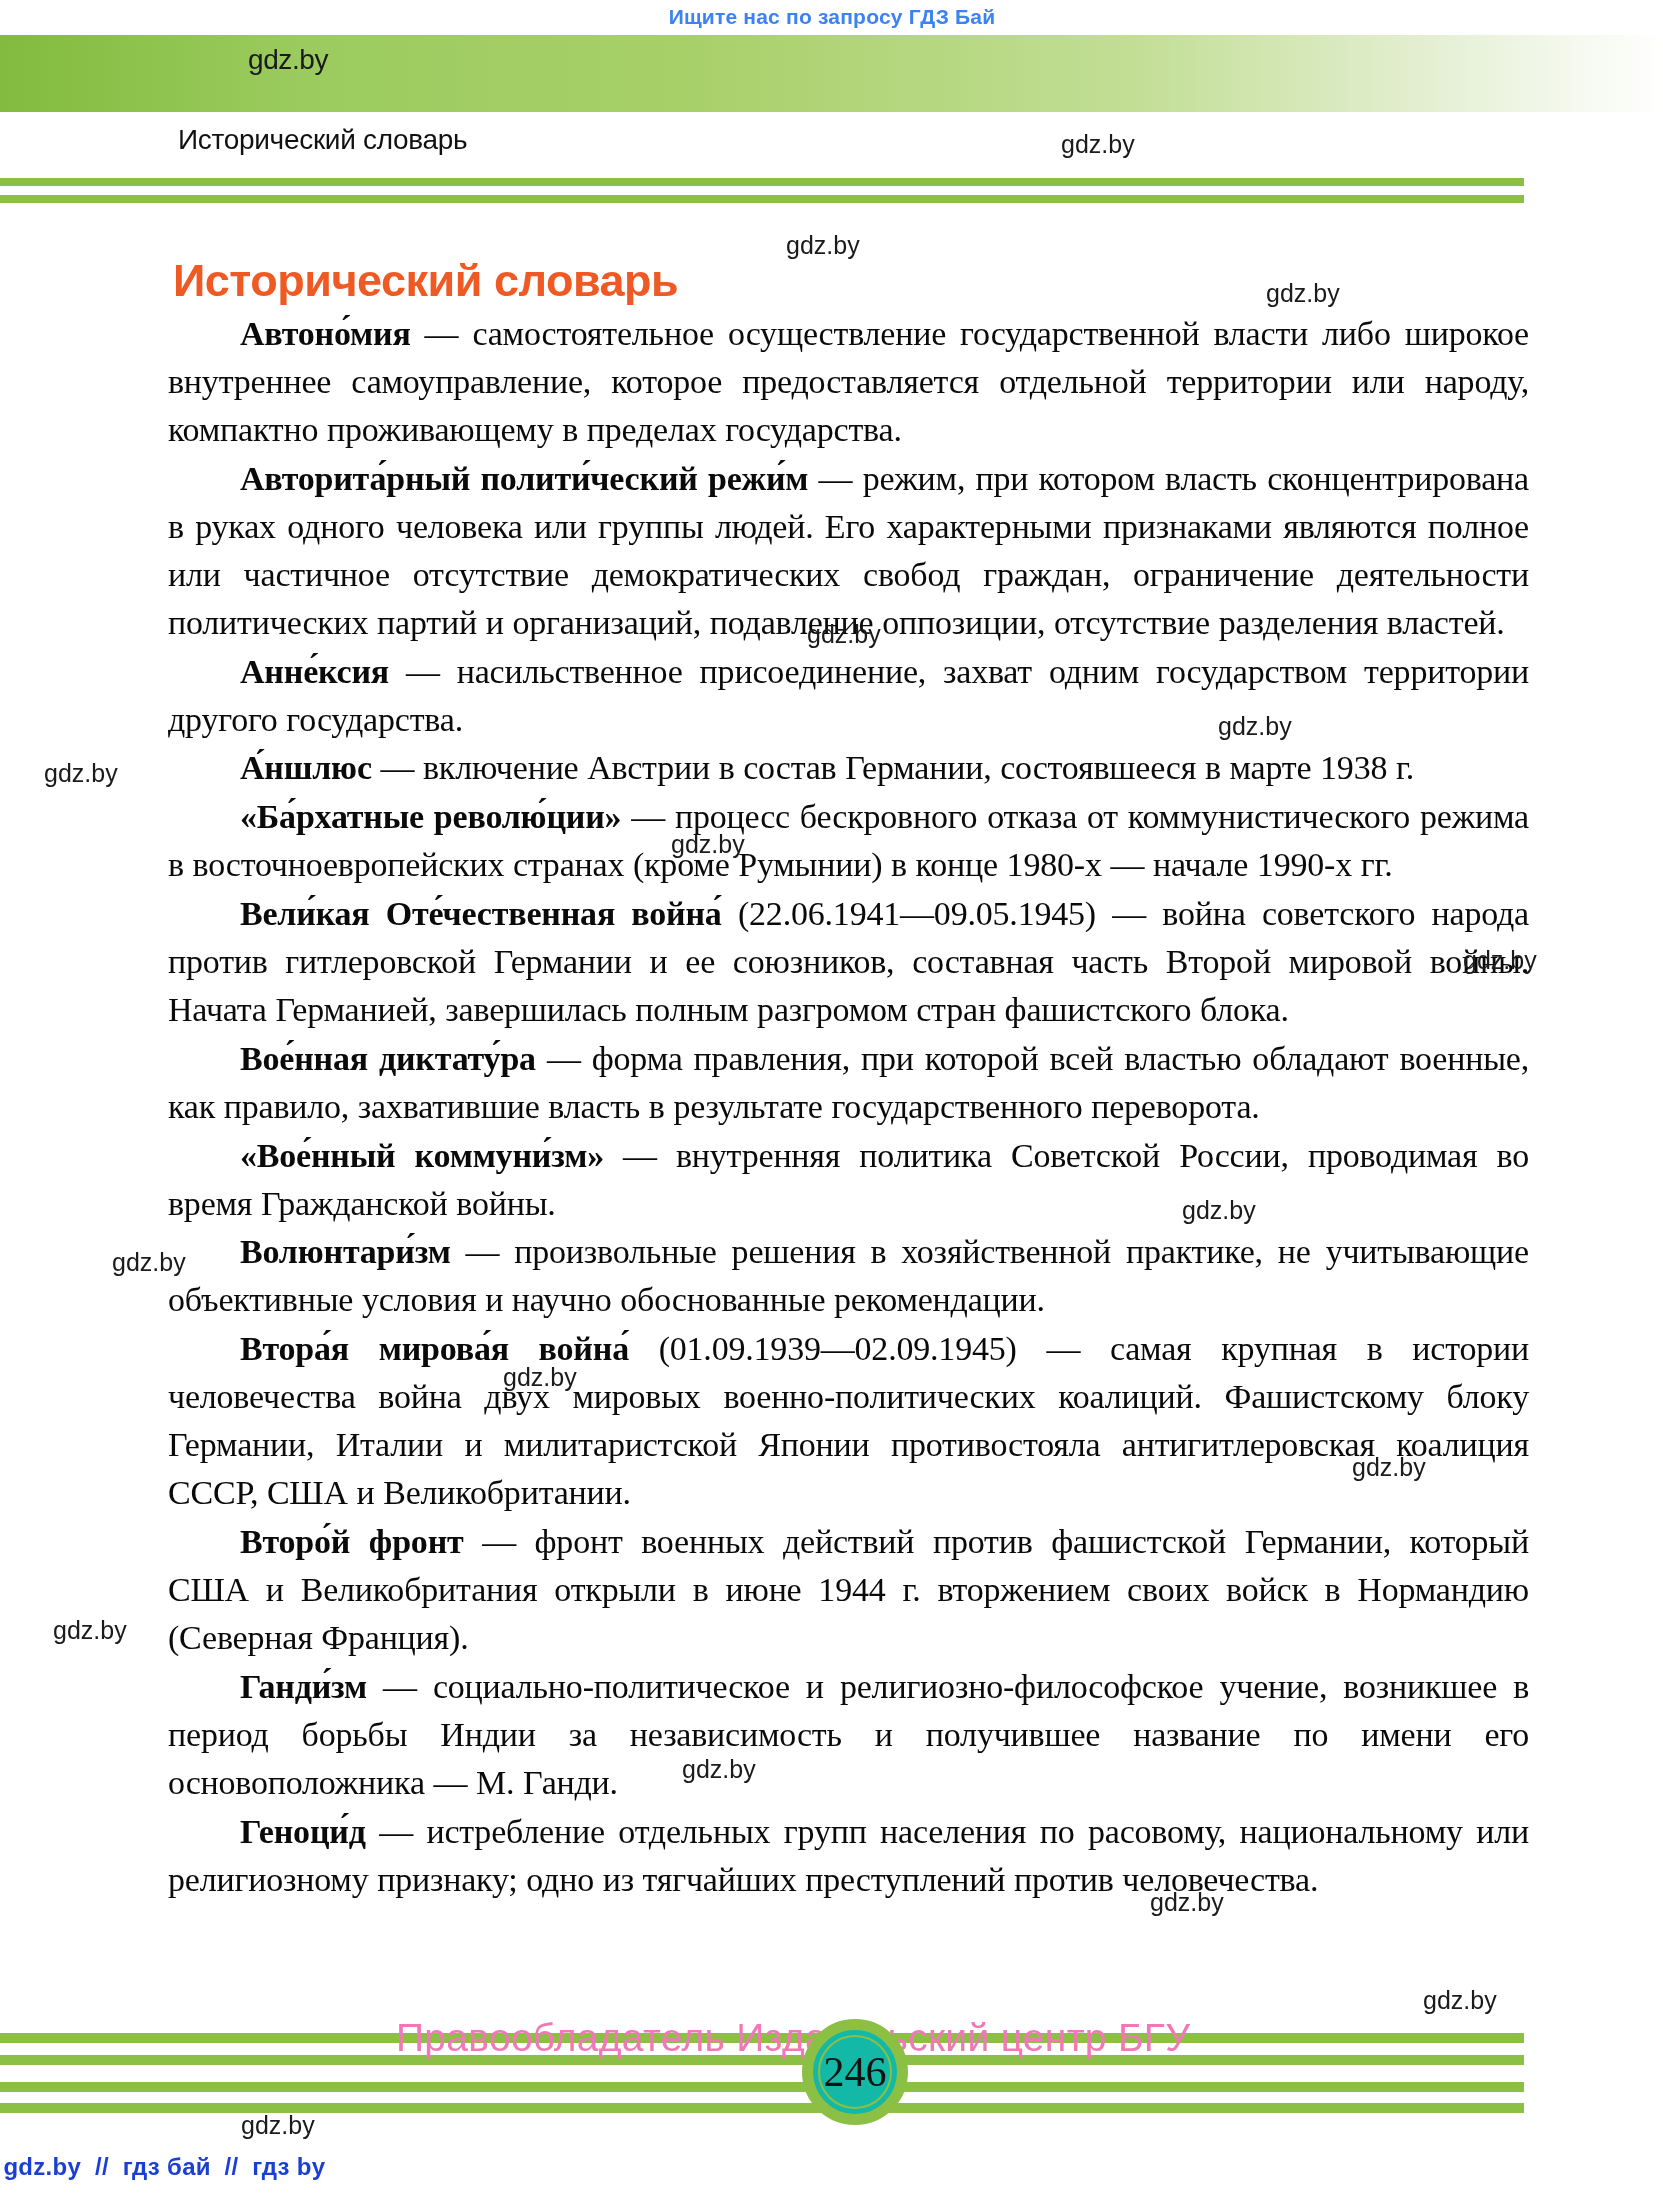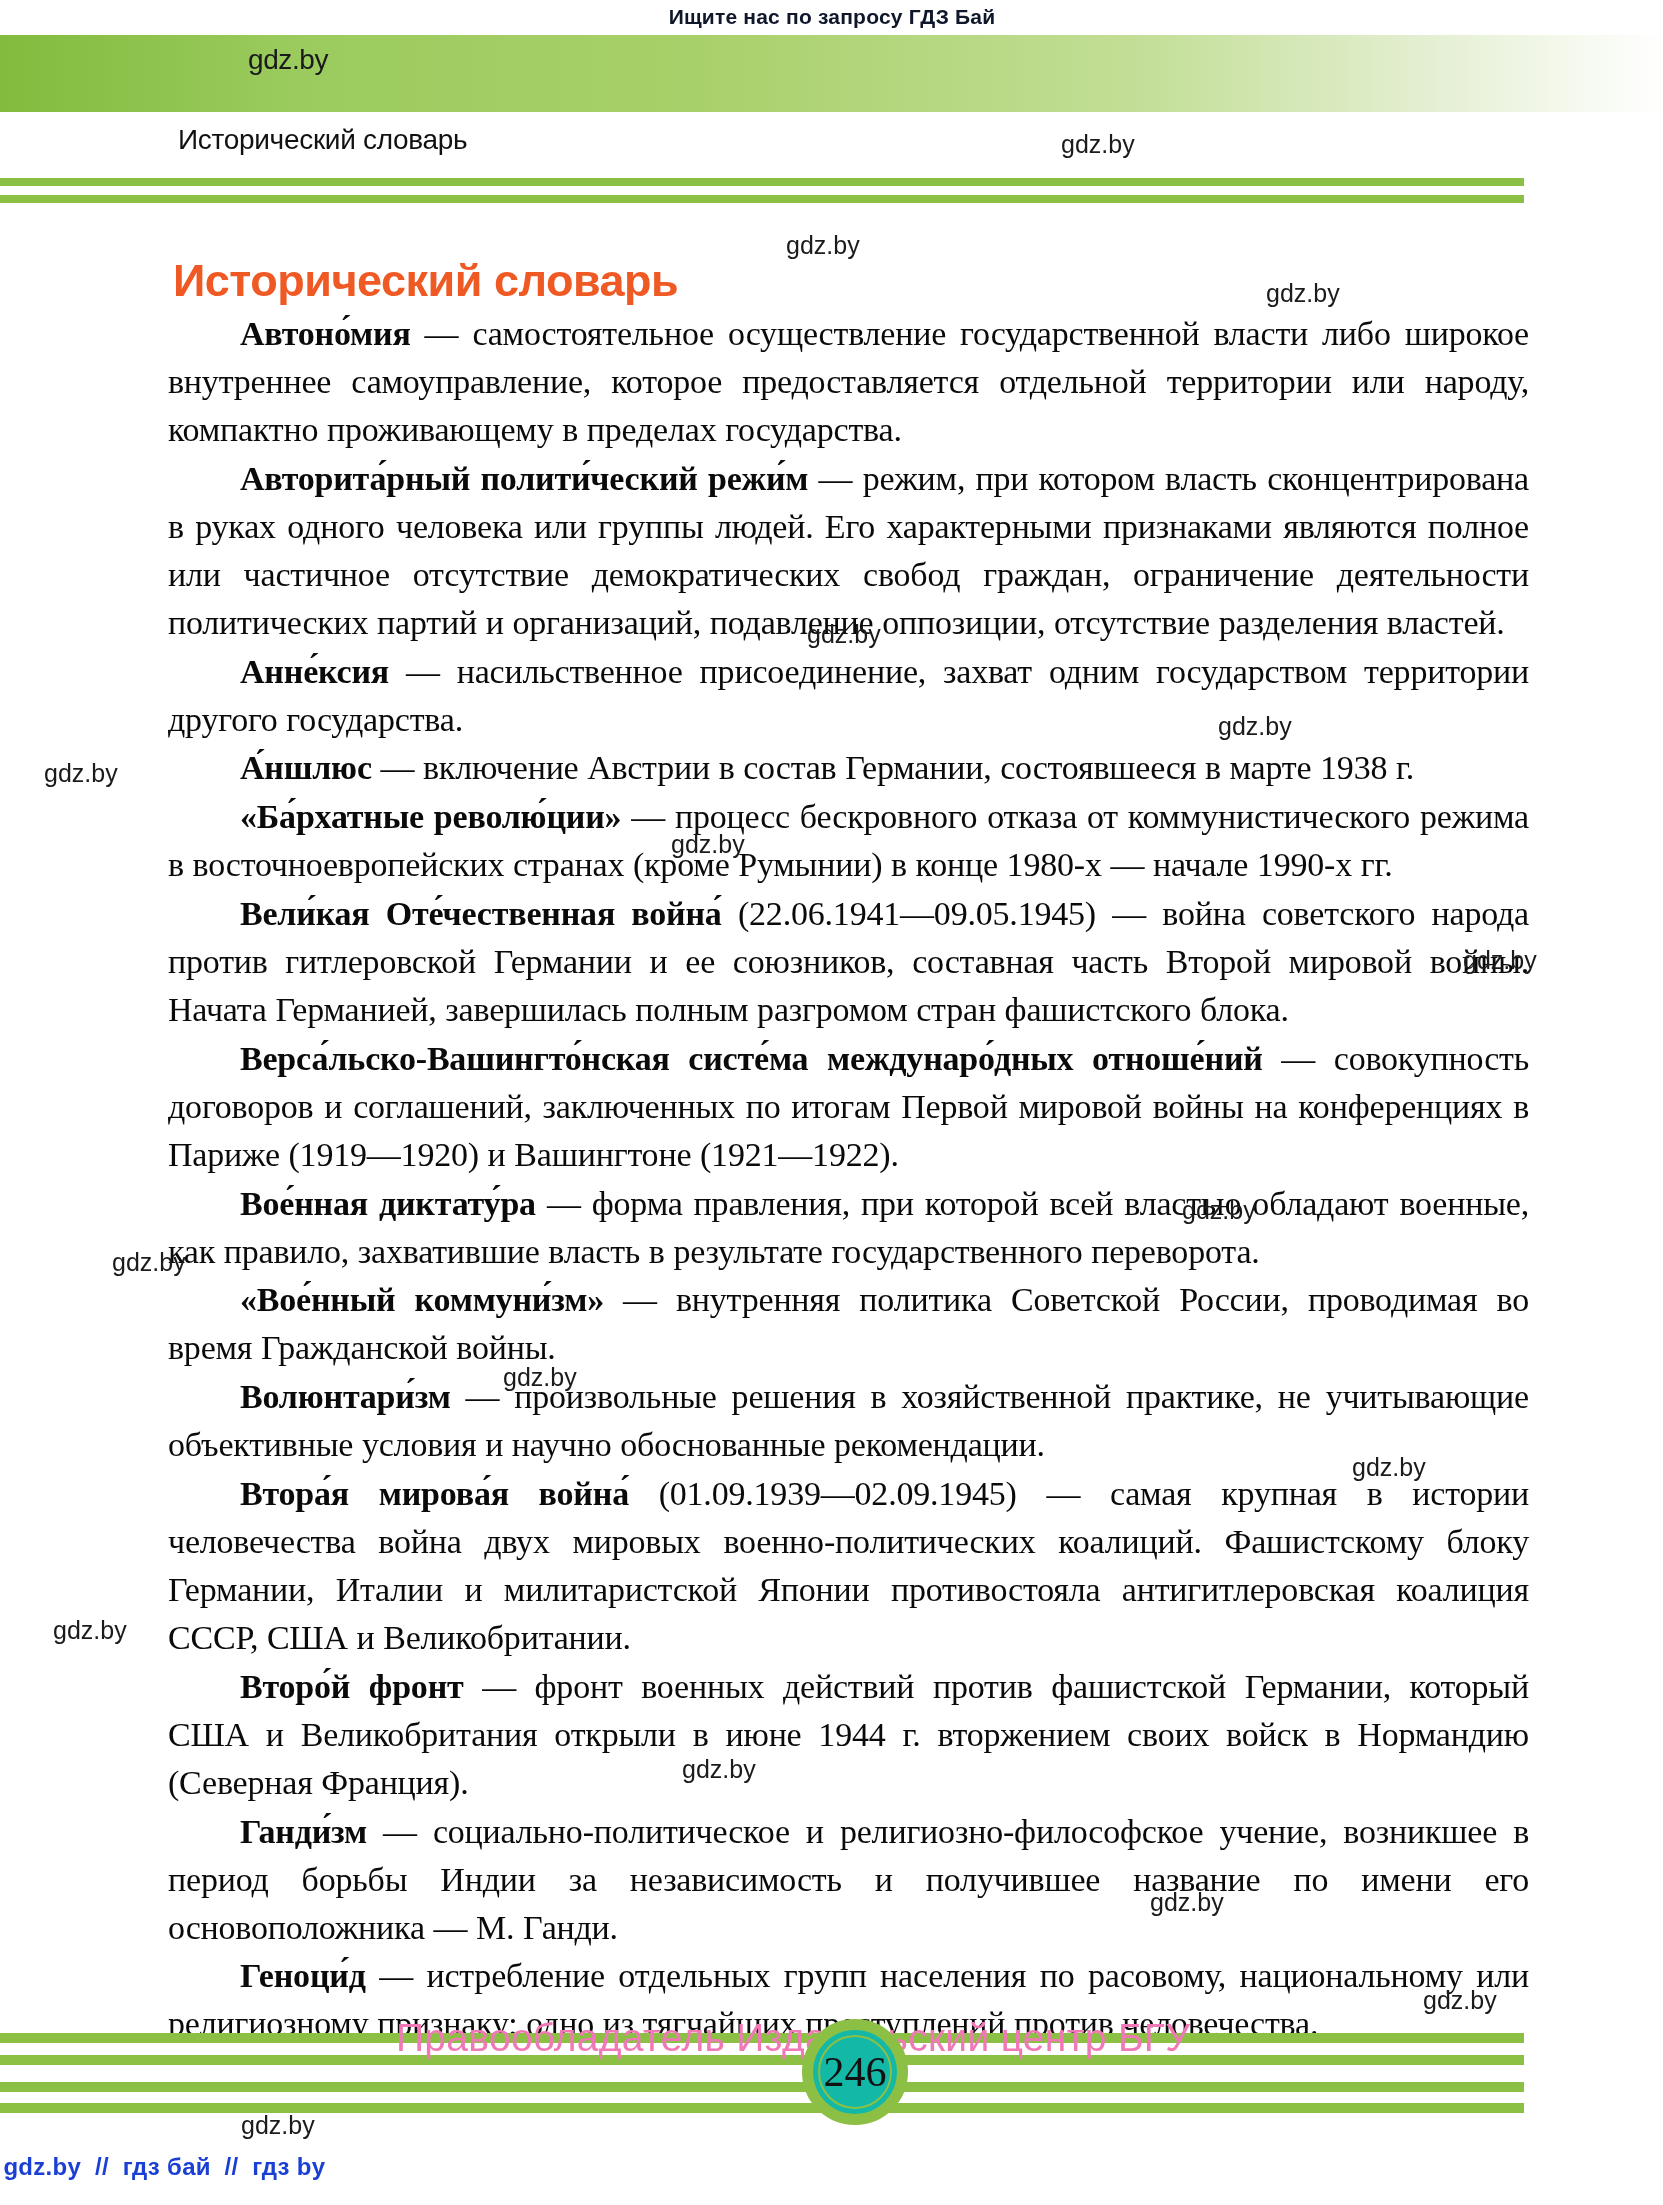--- a/index.html
+++ b/index.html
@@ -24,21 +24,21 @@
     left: 0;
     width: 1664px;
     height: 34px;
     text-align: center;
     line-height: 34px;
   }
   .promo-banner span {
     font-family: "Liberation Sans", "DejaVu Sans", sans-serif;
     font-size: 21px;
     font-weight: 700;
-    color: #0f172a;
+    color: #3b82f6;
     letter-spacing: 0.2px;
   }
 
   
   .head-strip {
     position: absolute;
     top: 35px;
     left: 0;
     width: 1664px;
     height: 77px;
@@ -248,23 +248,20 @@
     <span class="term">Анне́ксия</span><span class="def"> — насильственное присоединение, захват одним государством территории другого государства.</span>
   </p>
   <p class="entry">
     <span class="term">А́ншлюс</span><span class="def"> — включение Австрии в состав Германии, состоявшееся в марте 1938 г.</span>
   </p>
   <p class="entry">
     <span class="term">«Ба́рхатные револю́ции»</span><span class="def"> — процесс бескровного отказа от коммунистического режима в восточноевропейских странах (кроме Румынии) в конце 1980-х — начале 1990-х гг.</span>
   </p>
   <p class="entry">
     <span class="term">Вели́кая Оте́чественная война́</span><span class="def"> (22.06.1941—09.05.1945) — война советского народа против гитлеровской Германии и ее союзников, составная часть Второй мировой войны. Начата Германией, завершилась полным разгромом стран фашистского блока.</span>
-  </p>
-  <p class="entry">
-    <span class="term">Верса́льско-Вашингто́нская систе́ма междунаро́дных отноше́ний</span><span class="def"> — совокупность договоров и соглашений, заключенных по итогам Первой мировой войны на конференциях в Париже (1919—1920) и Вашингтоне (1921—1922).</span>
   </p>
   <p class="entry">
     <span class="term">Вое́нная диктату́ра</span><span class="def"> — форма правления, при которой всей властью обладают военные, как правило, захватившие власть в результате государственного переворота.</span>
   </p>
   <p class="entry">
     <span class="term">«Вое́нный коммуни́зм»</span><span class="def"> — внутренняя политика Советской России, проводимая во время Гражданской войны.</span>
   </p>
   <p class="entry">
     <span class="term">Волюнтари́зм</span><span class="def"> — произвольные решения в хозяйственной практике, не учитывающие объективные условия и научно обоснованные рекомендации.</span>
   </p>

